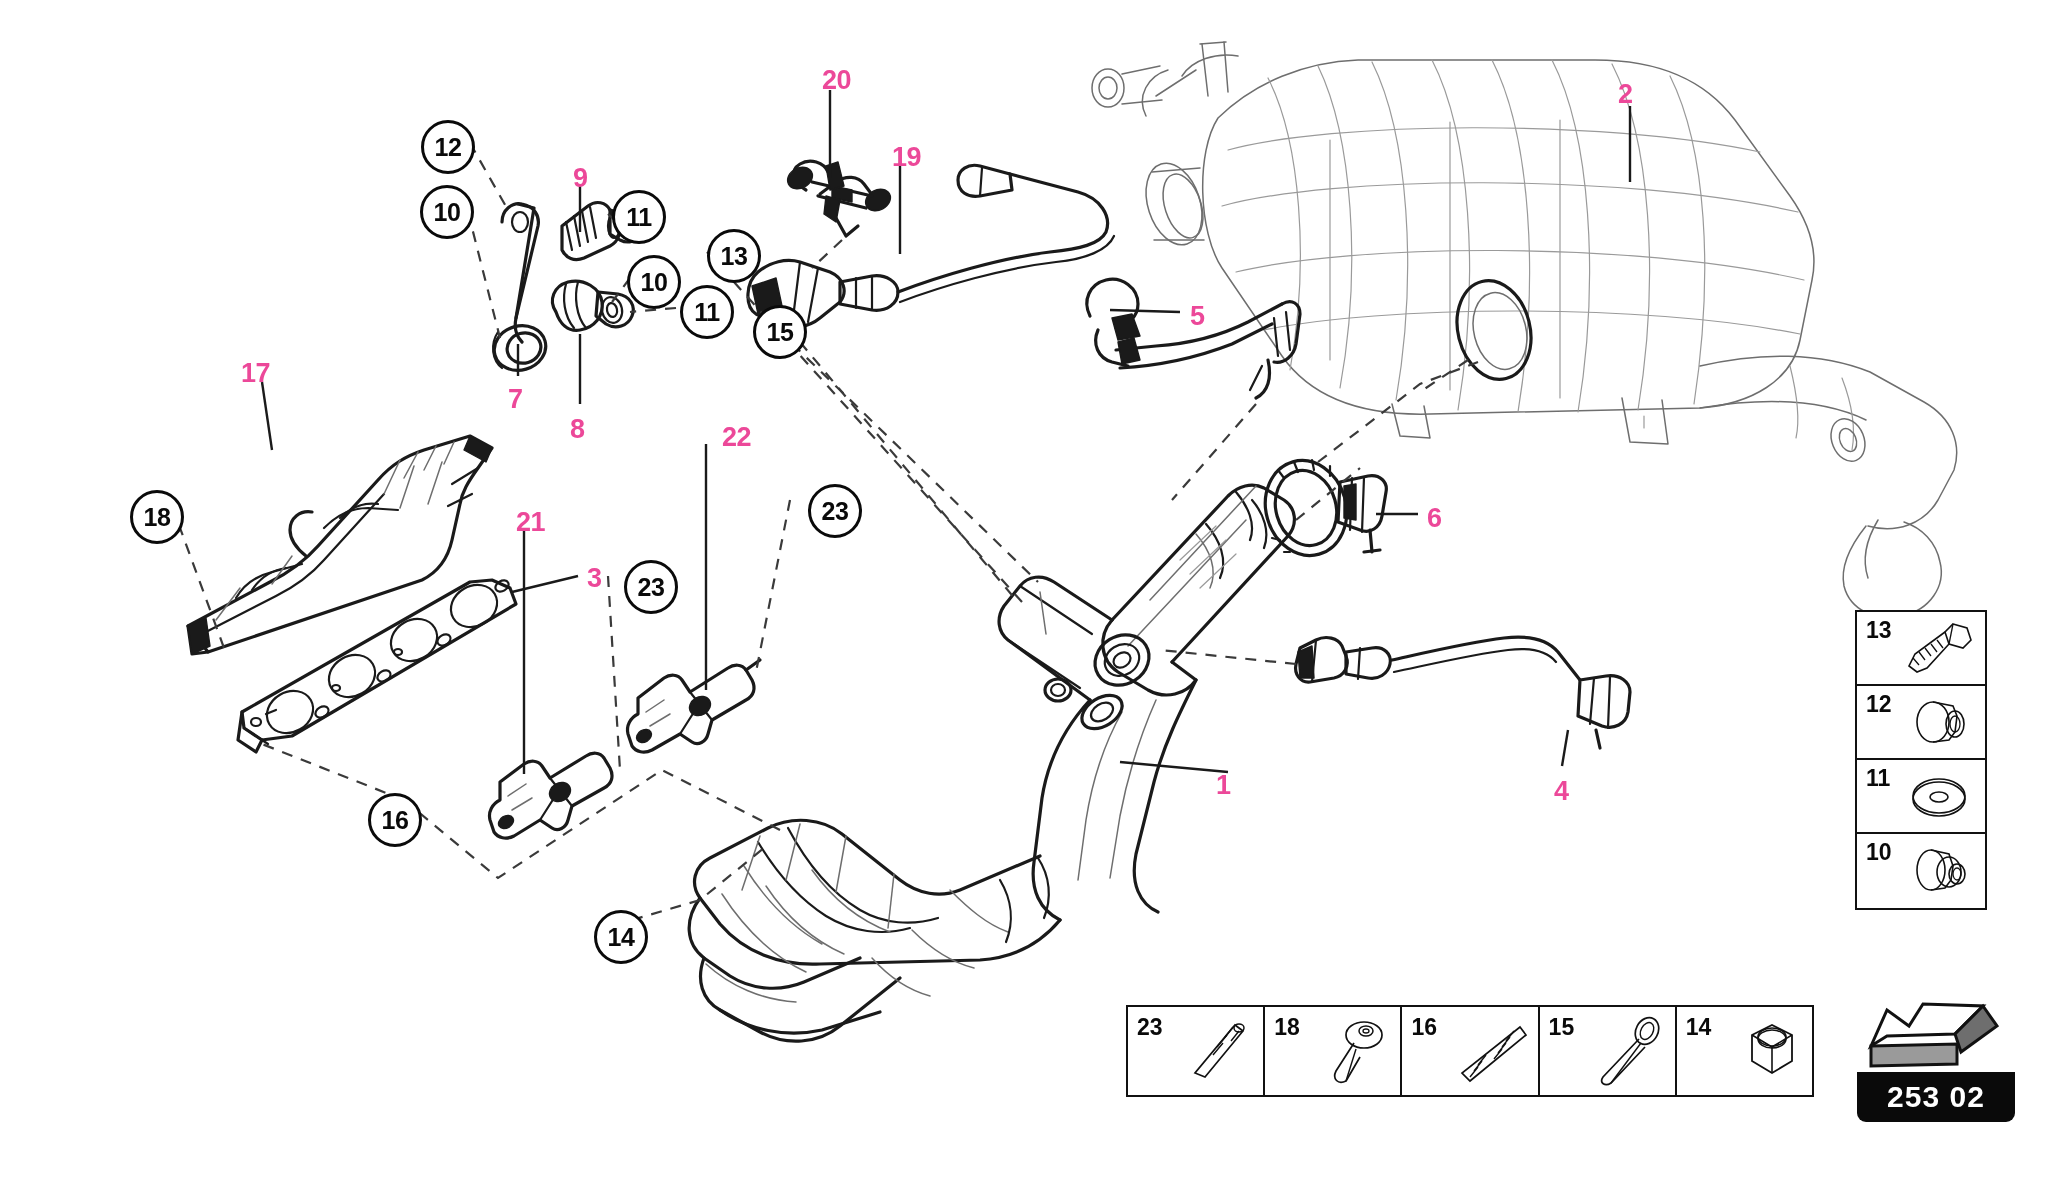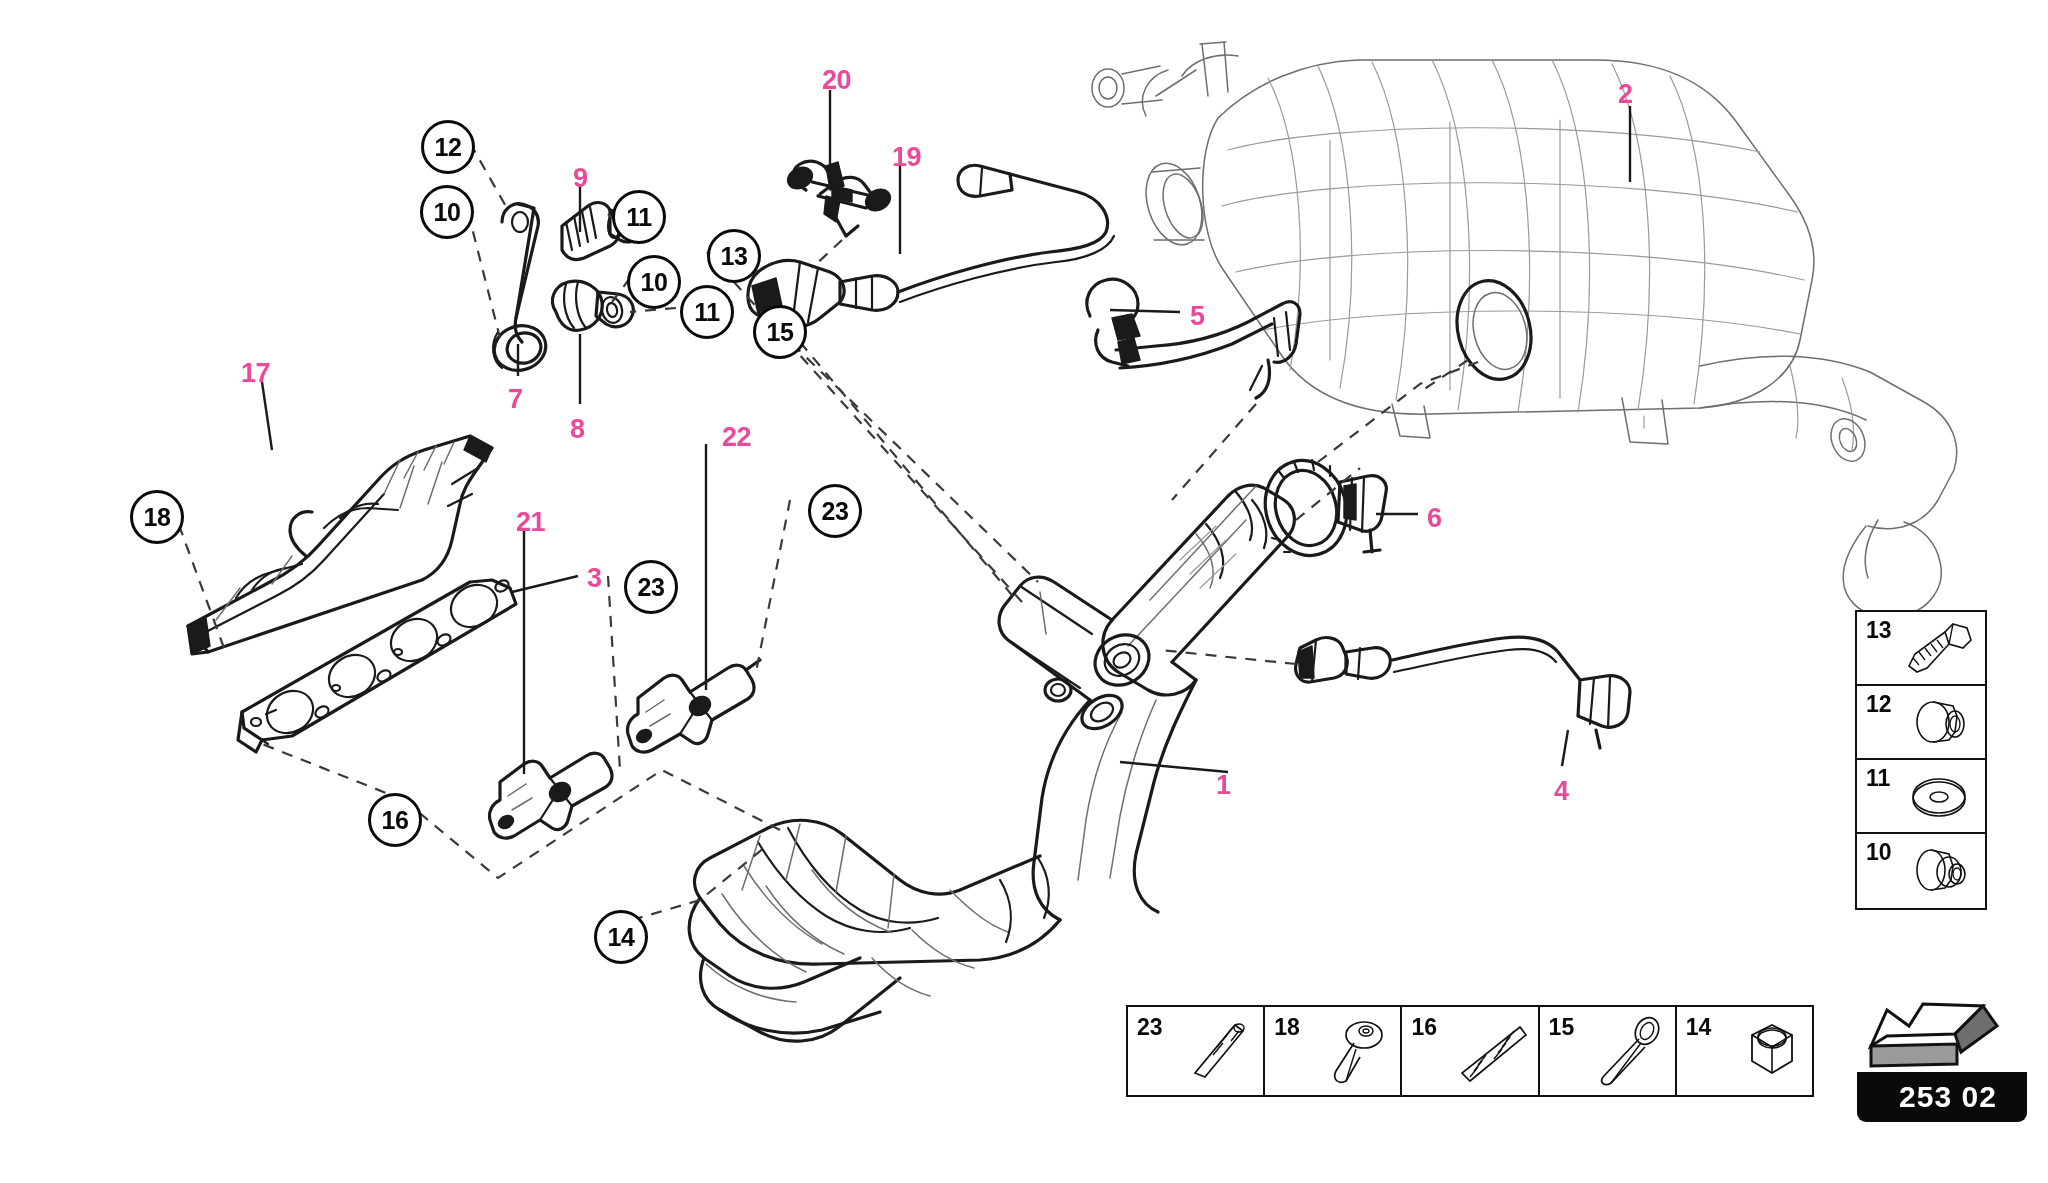--- a/index.html
+++ b/index.html
@@ -147,21 +147,20 @@
     height: 50px;
     background: #0a0a0a;
     border-radius: 0 0 9px 9px;
     display: flex;
     align-items: center;
     justify-content: center;
     color: #ffffff;
     font-size: 30px;
     font-weight: bold;
     letter-spacing: 1px;
-    padding-left: 12px;
   }
 </style>
 </head>
 <body>
 
 <div id="page">
 
   <svg class="layer" viewBox="0 0 2048 1183" xmlns="http://www.w3.org/2000/svg">
     <defs>
       <style>

